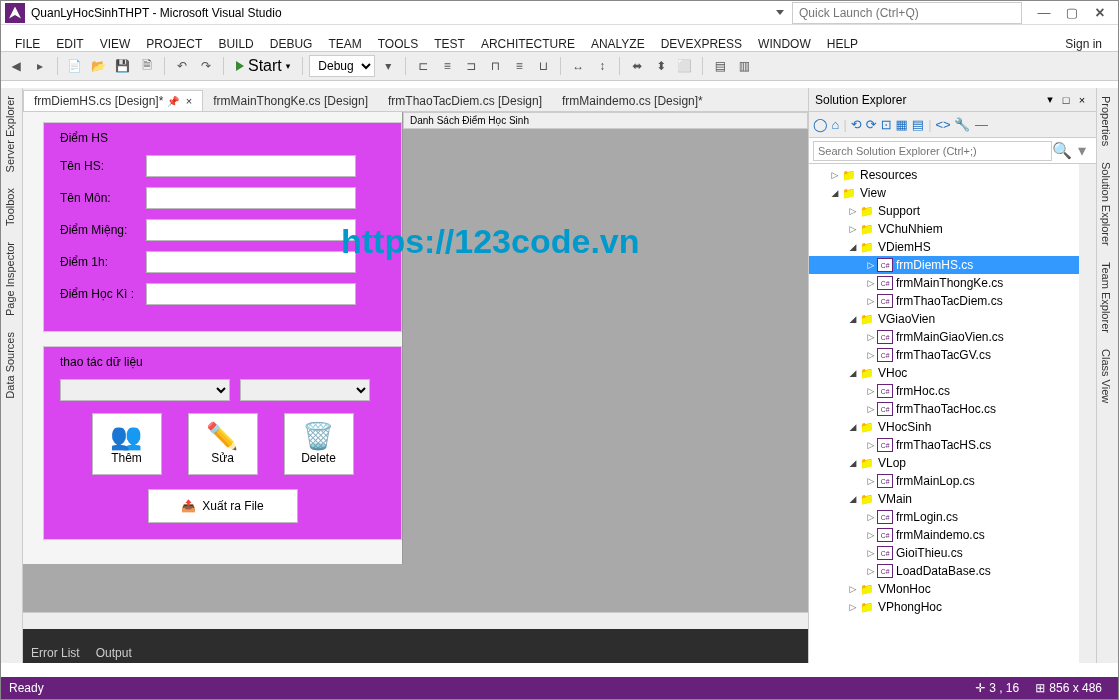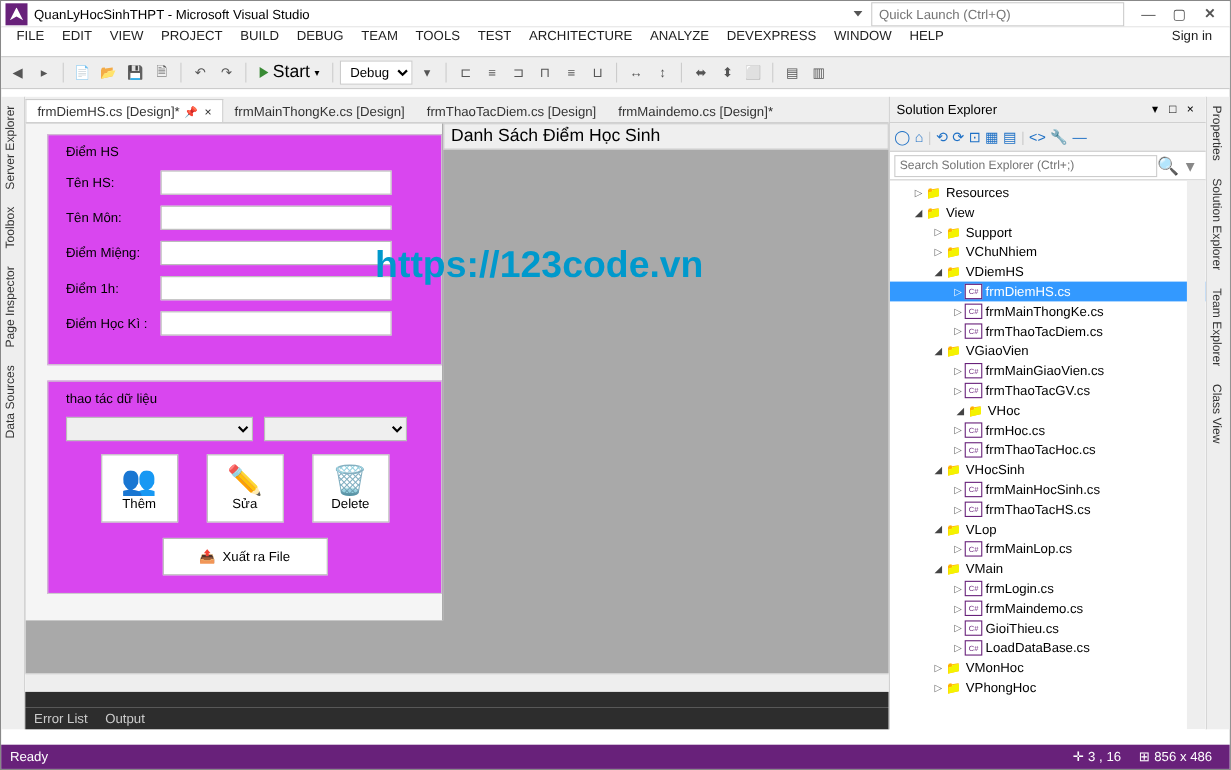--- a/index.html
+++ b/index.html
@@ -9,21 +9,21 @@
 .titlebar { height: 24px; background: #fff; display: flex; align-items: center; padding: 0 4px; border-bottom: 1px solid #ddd; }
 .titlebar .vs-icon { width: 20px; height: 20px; background: #68217a; margin-right: 6px; display: flex; align-items: center; justify-content: center; }
 .titlebar .vs-icon::after { content: ""; width: 12px; height: 12px; background: #fff; clip-path: polygon(0 100%, 50% 0, 100% 100%, 50% 70%); }
 .titlebar .title { font-size: 12px; flex: 0 0 auto; margin-right: auto; }
 .titlebar .tri { width: 0; height: 0; border-left: 4px solid transparent; border-right: 4px solid transparent; border-top: 5px solid #555; margin: 0 8px; }
 .titlebar .ql { width: 230px; height: 22px; border: 1px solid #ccc; font-size: 12px; padding: 0 6px; color: #888; margin-right: 8px; }
 .titlebar .winbtn { width: 28px; height: 20px; display: flex; align-items: center; justify-content: center; font-size: 13px; color: #555; cursor: pointer; }
 .titlebar .closebtn { font-size: 16px; font-weight: bold; }
 
 
-.menubar { height: 26px; background: #fff; display: flex; align-items: flex-start; padding: 0 6px; font-size: 12px; color: #1e1e1e; }
+.menubar { height: 26px; background: #fff; display: flex; align-items: flex-end; padding: 0 6px; font-size: 12px; color: #1e1e1e; }
 .menubar .item { padding: 0 8px; cursor: pointer; }
 .menubar .signin { margin-left: auto; padding: 0 10px; }
 
 
 .toolbar { height: 30px; background: #eee; border-top: 1px solid #ccc; border-bottom: 1px solid #ccc; display: flex; align-items: center; padding: 0 4px; gap: 2px; }
 .tbtn { width: 22px; height: 22px; display: flex; align-items: center; justify-content: center; font-size: 12px; color: #555; cursor: pointer; border: 1px solid transparent; }
 .tsep { width: 1px; height: 18px; background: #ccc; margin: 0 4px; }
 .start-btn { display: flex; align-items: center; gap: 4px; padding: 0 6px; height: 22px; cursor: pointer; }
 .start-btn .play { width: 0; height: 0; border-left: 8px solid #388a34; border-top: 5px solid transparent; border-bottom: 5px solid transparent; }
 .cfg-sel { height: 22px; border: 1px solid #ccc; font-size: 12px; padding: 0 4px; background: #fff; }
@@ -44,21 +44,21 @@
 .doc-tabs { height: 24px; background: #eee; display: flex; align-items: flex-end; font-size: 12px; border-bottom: 1px solid #ccc; overflow: hidden; }
 .dtab { padding: 3px 10px; cursor: pointer; color: #333; white-space: nowrap; }
 .dtab.active { background: #fff; border: 1px solid #ccc; border-bottom: 1px solid #fff; position: relative; top: 1px; }
 .dtab .pin { margin-left: 4px; font-size: 10px; }
 .dtab .x { margin-left: 6px; font-size: 11px; }
 
 .doc-body { flex: 1; display: flex; overflow: hidden; }
 
 
 .designer { flex: 1; background: #a9a9a9; overflow: auto; position: relative; }
-.grid-header { background: #efefef; border: 1px solid #ccc; font-size: 16px; padding: 2px 6px; }
+.grid-header { background: #efefef; border: 1px solid #ccc; font-size: 10px; padding: 2px 6px; }
 .form-surface { width: 380px; background: #f5f5f5; border-right: 1px solid #999; padding: 10px 0 10px 20px; margin: 0; }
 .groupbox { border: 1px solid #ccc; padding: 8px 16px 16px; margin-bottom: 14px; background: #d946ef; }
 .groupbox .legend { font-size: 12px; margin-bottom: 10px; }
 .frow { display: flex; align-items: center; margin: 10px 0; }
 .frow label { width: 86px; font-size: 12px; }
 .frow input { flex: 1; height: 22px; border: 1px solid #bbb; padding: 0 4px; font-size: 12px; max-width: 210px; }
 .op-row { display: flex; gap: 10px; margin: 6px 0 12px; }
 .op-row select { height: 22px; border: 1px solid #bbb; font-size: 12px; }
 .btns { display: flex; gap: 26px; justify-content: center; }
 .ibtn { width: 70px; height: 62px; border: 1px solid #bbb; background: #fff; display: flex; flex-direction: column; align-items: center; justify-content: center; font-size: 12px; cursor: pointer; gap: 2px; }
@@ -344,44 +344,39 @@
       <div class="node cs" style="padding-left:56px">
           <span class="arr closed"></span>
           <span class="fico"></span>
           <span>frmMainGiaoVien.cs</span>
         </div>
       <div class="node cs" style="padding-left:56px">
           <span class="arr closed"></span>
           <span class="fico"></span>
           <span>frmThaoTacGV.cs</span>
         </div>
-      <div class="node folder" style="padding-left:58px">
+      <div class="node folder" style="padding-left:38px">
           <span class="arr open"></span>
           <span class="fico"></span>
           <span>VHoc</span>
         </div>
       <div class="node cs" style="padding-left:56px">
           <span class="arr closed"></span>
           <span class="fico"></span>
           <span>frmHoc.cs</span>
         </div>
       <div class="node cs" style="padding-left:56px">
           <span class="arr closed"></span>
           <span class="fico"></span>
           <span>frmThaoTacHoc.cs</span>
         </div>
       <div class="node folder" style="padding-left:38px">
           <span class="arr open"></span>
           <span class="fico"></span>
           <span>VHocSinh</span>
-        </div>
-      <div class="node cs" style="padding-left:56px">
-          <span class="arr closed"></span>
-          <span class="fico"></span>
-          <span>frmMainHocSinh.cs</span>
         </div>
       <div class="node cs" style="padding-left:56px">
           <span class="arr closed"></span>
           <span class="fico"></span>
           <span>frmThaoTacHS.cs</span>
         </div>
       <div class="node folder" style="padding-left:38px">
           <span class="arr open"></span>
           <span class="fico"></span>
           <span>VLop</span>

